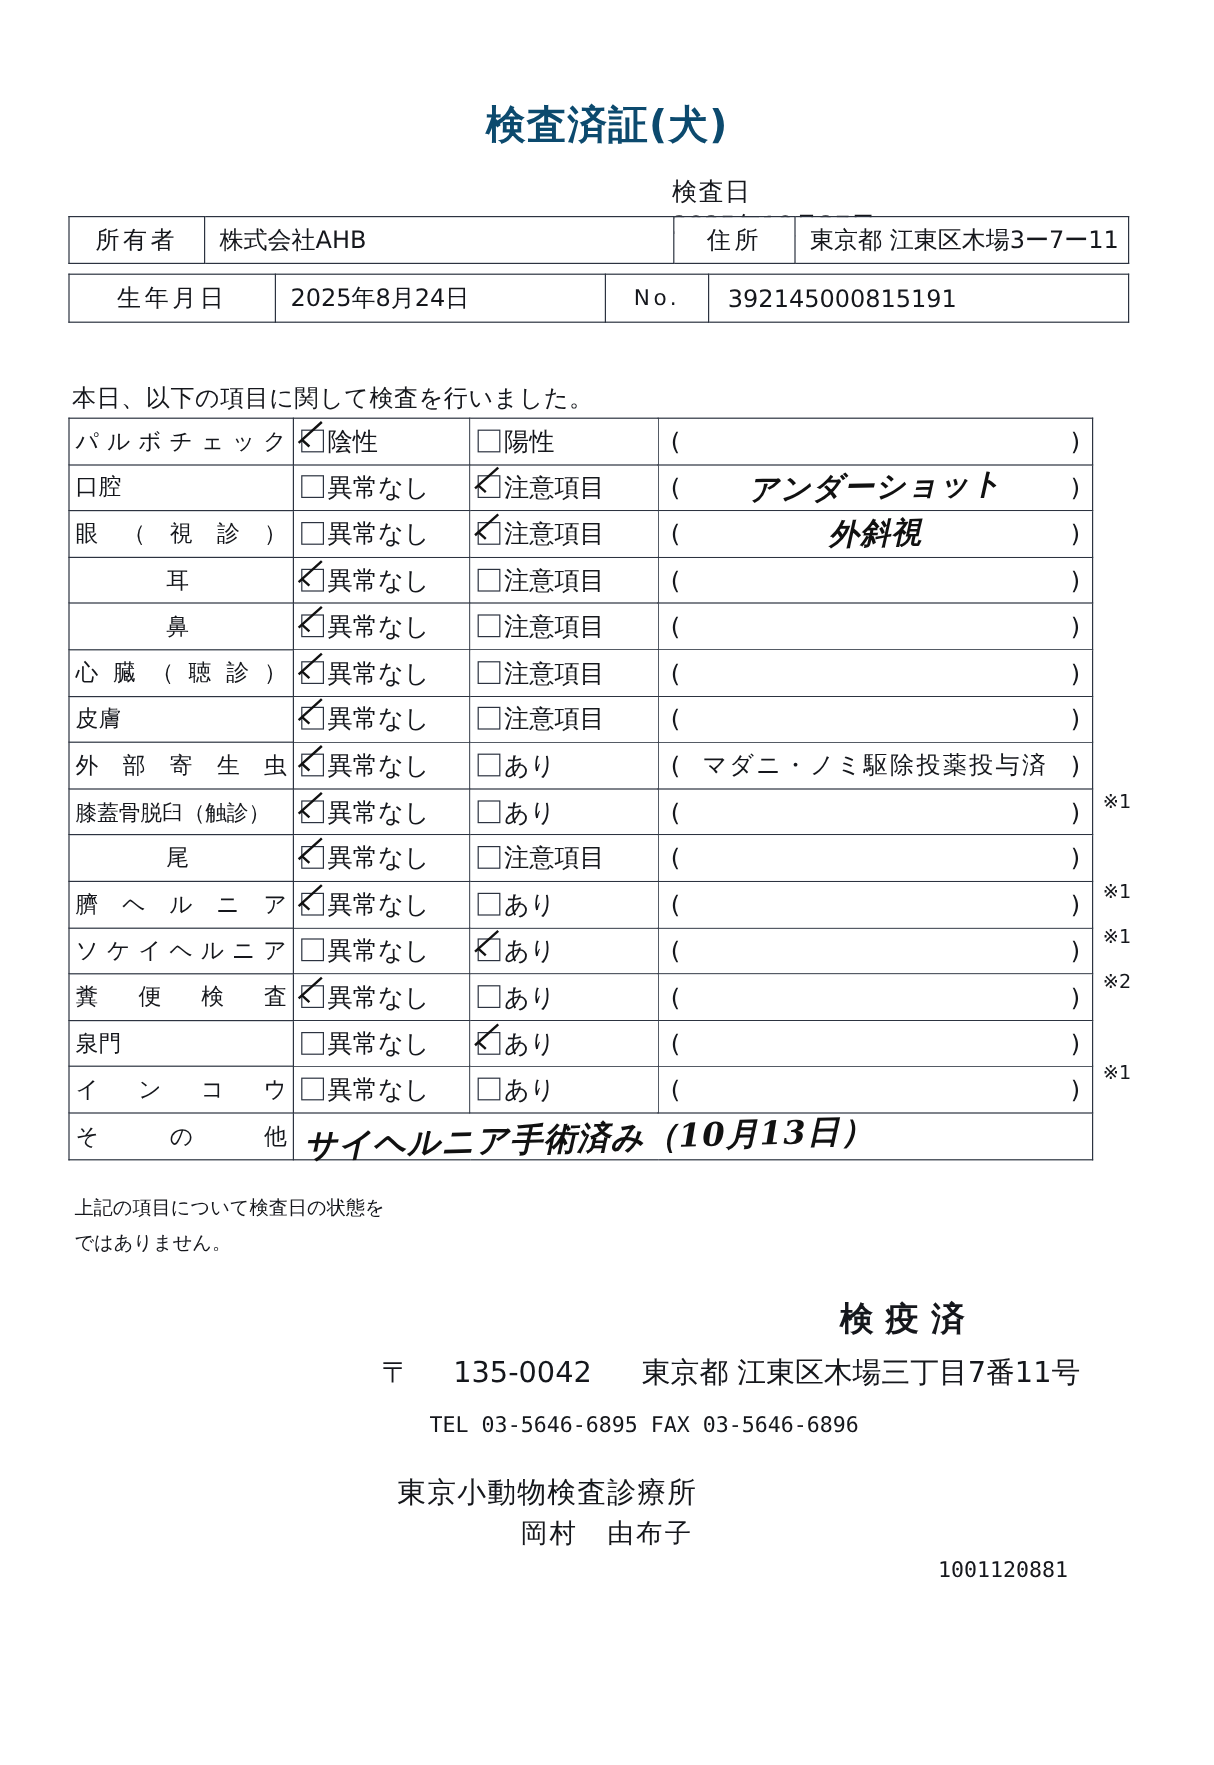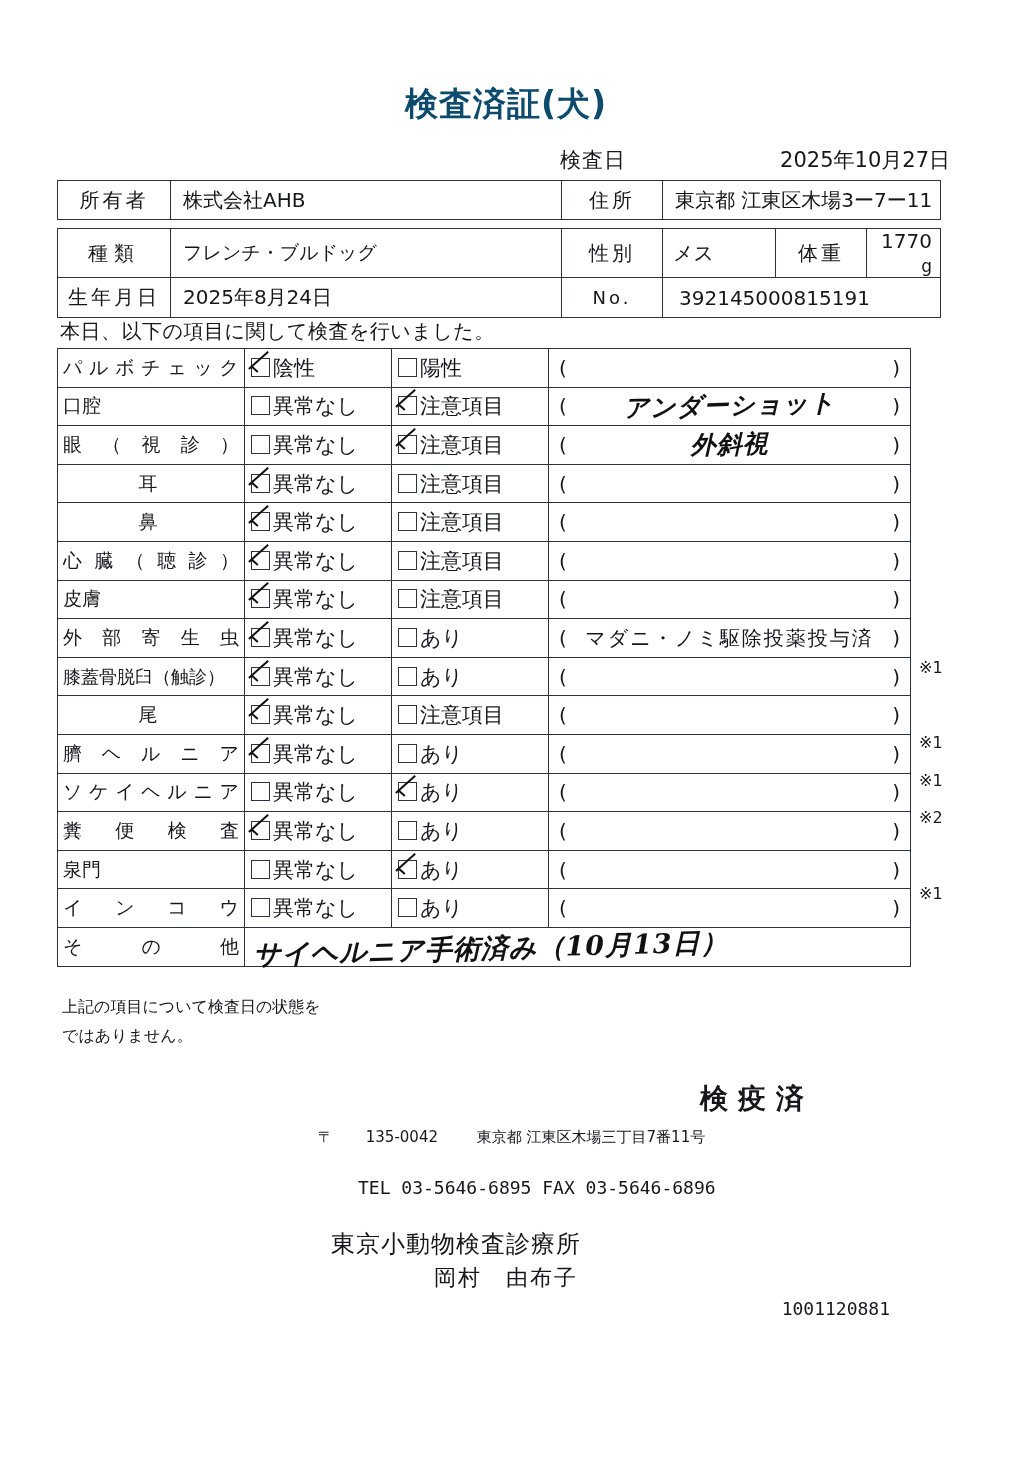--- a/index.html
+++ b/index.html
@@ -19,20 +19,21 @@
     text-align:center;
     font-size:33px; letter-spacing:1px; font-weight:600;
     color:#0c4a6e;
   }
 
   
   .examdate-row {
     position:absolute; left:560px; top:146px; width:390px;
     display:flex; justify-content:space-between; align-items:baseline;
     font-size:21px;
+    flex-direction:column;
   }
   .examdate-row .lbl { letter-spacing:1px; }
   .examdate-row .val { letter-spacing:0px; }
 
   
   .tbl { position:absolute; border-collapse:collapse; }
   .tbl td {
     border:1.6px solid #2c3340;
     font-size:20px;
     padding:0 6px;
@@ -133,21 +134,21 @@
   
   .disclaimer { position:absolute; left:62px; top:992px; font-size:16px; line-height:29px; }
 
   
   .stamp {
     position:absolute; left:700px; top:1080px;
     font-size:28px; letter-spacing:10px; font-weight:600;
   }
 
   
-  .addr  { position:absolute; left:318px; top:1128px; font-size:15px; }
+  .addr  { position:absolute; left:318px; top:1128px; font-size:24px; }
   .addr .zip { letter-spacing:0; margin-right:28px; }
   .tel   { position:absolute; left:330px; top:1177px; font-size:18px;
            font-family:"DejaVu Sans Mono", monospace; letter-spacing:0px;margin-left:28px; }
   .clinic{ position:absolute; left:0; top:1228px; width:912px; text-align:center;
            font-size:24px; letter-spacing:1px; }
   .vet   { position:absolute; left:0; top:1263px; width:1012px; text-align:center;
            font-size:22px; letter-spacing:2px; }
   .docno { position:absolute; right:122px; top:1298px; font-size:18px;
            font-family:"DejaVu Sans Mono", monospace; }
 </style>
@@ -169,31 +170,20 @@
       <td class="c-label" style="width:100px">所有者</td>
       <td class="c-val" style="width:372px;padding-left:12px">株式会社AHB</td>
       <td class="c-label" style="width:88px">住所</td>
       <td class="c-val" style="padding-left:12px">東京都 江東区木場3ー7ー11</td>
     </tr>
   </tbody>
     </table>
 
   <table class="tbl" id="info-table">
     <tbody>
-        <tr>
-      <td class="c-label" style="width:100px;letter-spacing:6px">種類</td>
-      <td class="c-val" style="width:372px;padding-left:12px;font-size:19px">フレンチ・ブルドッグ</td>
-      <td class="c-label" style="width:88px">性別</td>
-      <td class="c-val" style="width:96px;padding-left:10px">メス</td>
-      <td class="c-label" style="width:78px">体重</td>
-      <td style="text-align:right;padding-right:8px">
-        <span>1770</span>
-        <span style="margin-left:14px;font-size:17px">g</span>
-      </td>
-    </tr>
     <tr>
       <td class="c-label" style="letter-spacing:3px">生年月日</td>
       <td class="c-val" style="padding-left:12px">2025年8月24日</td>
       <td class="c-label" style="font-size:18px">No.</td>
       <td class="c-val" colspan="3" style="padding-left:16px">392145000815191</td>
     </tr>
   </tbody>
     </table>
 
   <div class="statement">本日、以下の項目に関して検査を行いました。</div>

